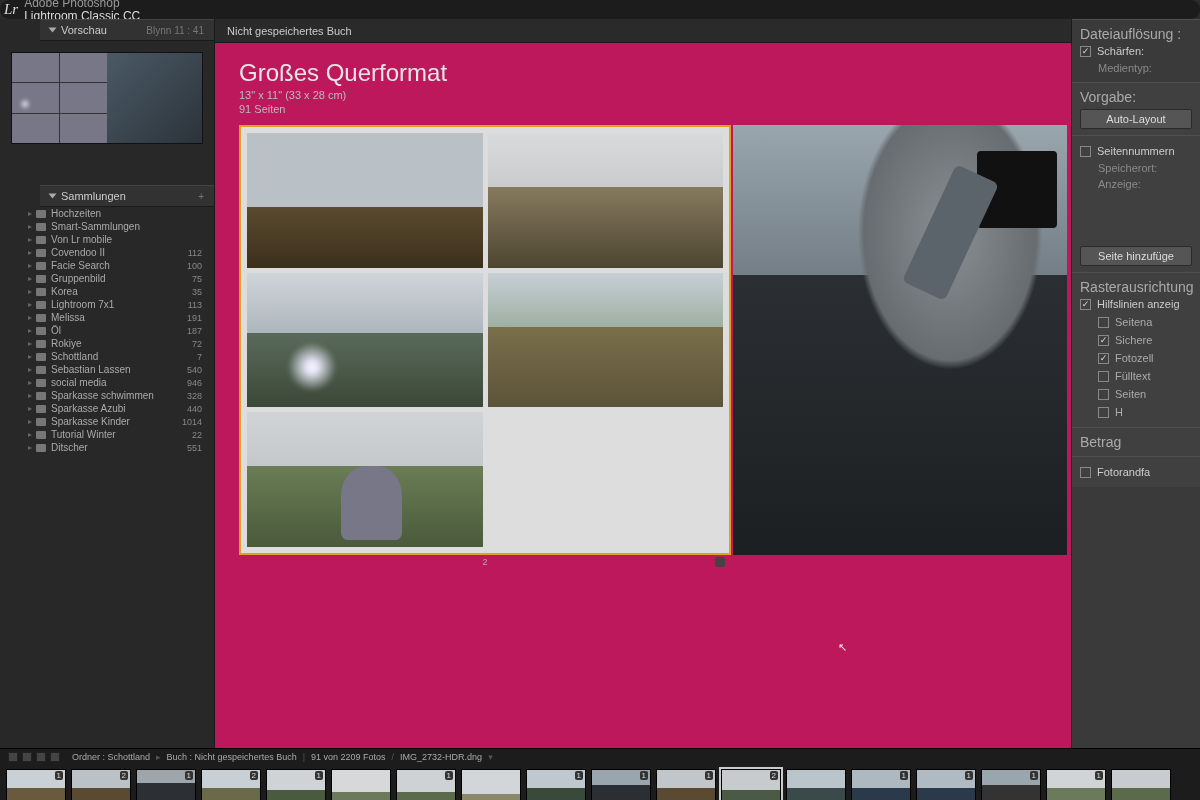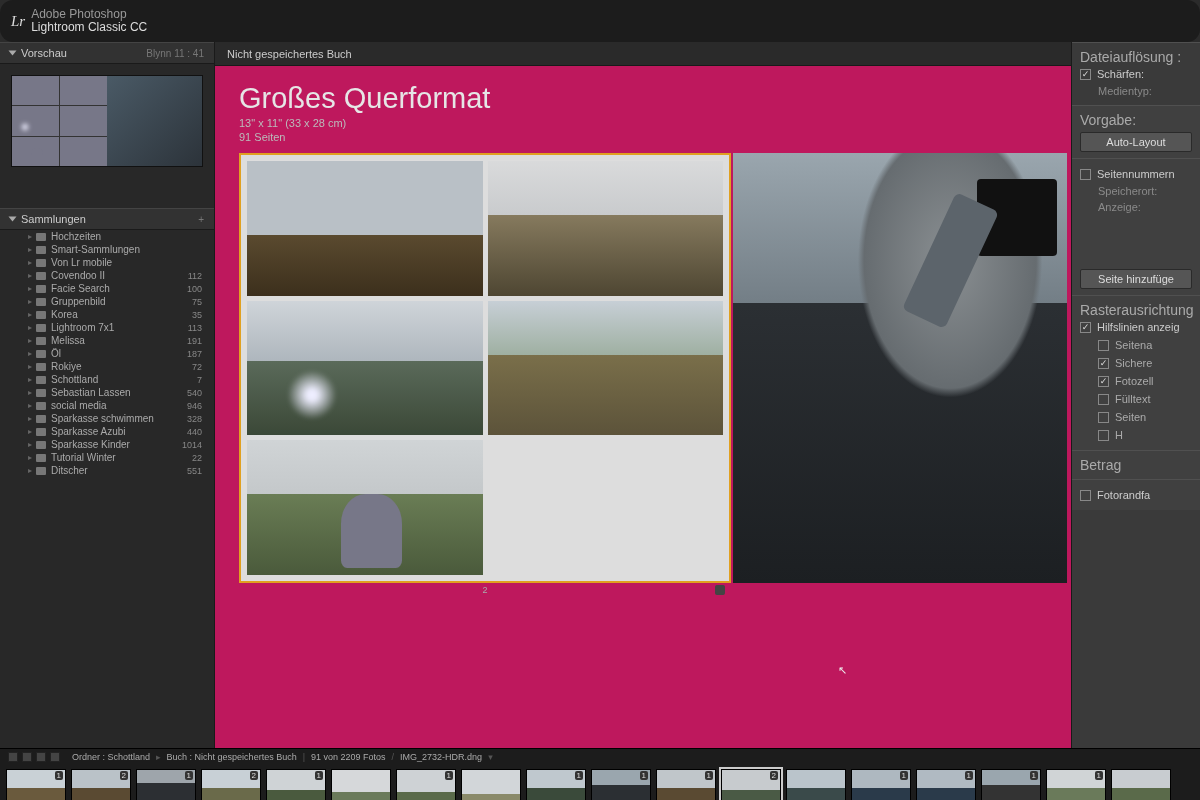--- a/index.html
+++ b/index.html
@@ -1,43 +1,43 @@
 <!DOCTYPE html>
 <html><head>
 <meta charset="utf-8">
 <style>
   * { margin: 0; padding: 0; box-sizing: border-box; font-family: "Segoe UI", Arial, sans-serif; }
   body { background: #2b2b2b; color: #bbb; width: 1200px; height: 800px; overflow: hidden; position: relative; }
   
-  .titlebar { height: 42px; background: #1c1c1c; color: #ccc; display: flex; align-items: center; padding: 0 11px; font-size: 11px; border-radius: 13px; }
+  .titlebar { height: 19px; background: #1c1c1c; color: #ccc; display: flex; align-items: center; padding: 0 4px; font-size: 11px; border-radius: 13px; }
   .titlebar .lr { font-family: Georgia, serif; font-size: 15px; font-style: italic; margin-right: 6px; color: #ddd; }
   .titlebar .super { font-size: 12px; color: #999; line-height: 8px; }
   .titlebar .main { font-size: 12px; color: #ddd; }
   .app { display: flex; height: calc(100% - 26px); }
   .left-col { width: 216px; background: #282828; display: flex; flex-direction: column; border-right: 1px solid #1a1a1a; }
-  .panel-head { background: #323232; font-size: 11px; color: #ccc; padding: 4px 10px; display: flex; align-items: center; justify-content: space-between; border-top: 1px solid #444; border-bottom: 1px solid #1a1a1a; }
+  .panel-head { background: #323232; font-size: 11px; color: #ccc; padding: 4px 10px; display: flex; align-items: center; justify-content: space-between; border-top: 1px solid #444; border-bottom: 1px solid #1a1a1a; margin-left: 40px; }
   .panel-head .tri { display:inline-block; width:0; height:0; border-left:5px solid #aaa; border-top:4px solid transparent; border-bottom:4px solid transparent; transform: rotate(90deg); margin-right:6px; }
   .panel-head .label { flex:1; }
   .panel-head .dim { color:#777; font-size:10px; }
   .preview-box { padding: 12px; }
   .preview-thumb { width: 190px; height: 90px; background:#555; display:flex; box-shadow: 0 0 0 1px #111; }
   .preview-thumb .pg { flex:1; display:grid; grid-template-columns: 1fr 1fr; grid-template-rows: 1fr 1fr 1fr; gap:1px; background:#333; }
   .preview-thumb .cell { background:#778; }
   .preview-thumb .right { flex:1; background: linear-gradient(135deg,#4a5a66,#2c333a); }
   .left-spacer { flex: 0 0 30px; }
   .collections { flex:1; overflow:auto; font-size: 10px; }
   .collections .row { display:flex; align-items:center; padding: 1px 12px 1px 28px; color:#aaa; cursor:default; }
   .collections .row .ic { width:10px; height:8px; background:#777; margin-right:5px; border-radius:1px; }
   .collections .row .nm { flex:1; white-space:nowrap; overflow:hidden; text-overflow:ellipsis; }
   .collections .row .ct { color:#888; font-size:9px; }
   
   .center-col { flex:1; background:#be185d; display:flex; flex-direction:column; position:relative; }
   .tabstrip { height:24px; background:#2a2a2a; border-bottom:1px solid #1a1a1a; display:flex; align-items:center; padding:0 12px; font-size:11px; color:#ccc; }
   .book-header { padding: 16px 24px 10px; color:#ddd; }
-  .book-header h2 { font-size: 29px; font-weight: 400; color:#e6e6e6; }
+  .book-header h2 { font-size: 24px; font-weight: 400; color:#e6e6e6; }
   .book-header .sub { font-size: 11px; color:#bbb; margin-top:2px; }
   .spread-area { flex:1; display:flex; align-items:flex-start; justify-content:flex-start; padding: 0 4px 0 24px; }
   .spread { display:flex; margin-top:0; }
   .page { background:#222; position:relative; }
   .page.left { width: 492px; height: 430px; border: 2px solid #e0a020; background:#ddd; }
   .page.right { width: 334px; height: 430px; margin-left: 2px; overflow:hidden; }
   .page.left .grid { position:absolute; inset:6px; display:grid; grid-template-columns: 1fr 1fr; grid-template-rows: 1fr 1fr 1fr; gap:5px; }
   .photo-cell { background:#789; position:relative; overflow:hidden; }
   
   .p1 { background: linear-gradient(to bottom,#b9c0c6 0%,#b9c0c6 55%,#5a4a2f 55%,#3c2f1c 100%); }

